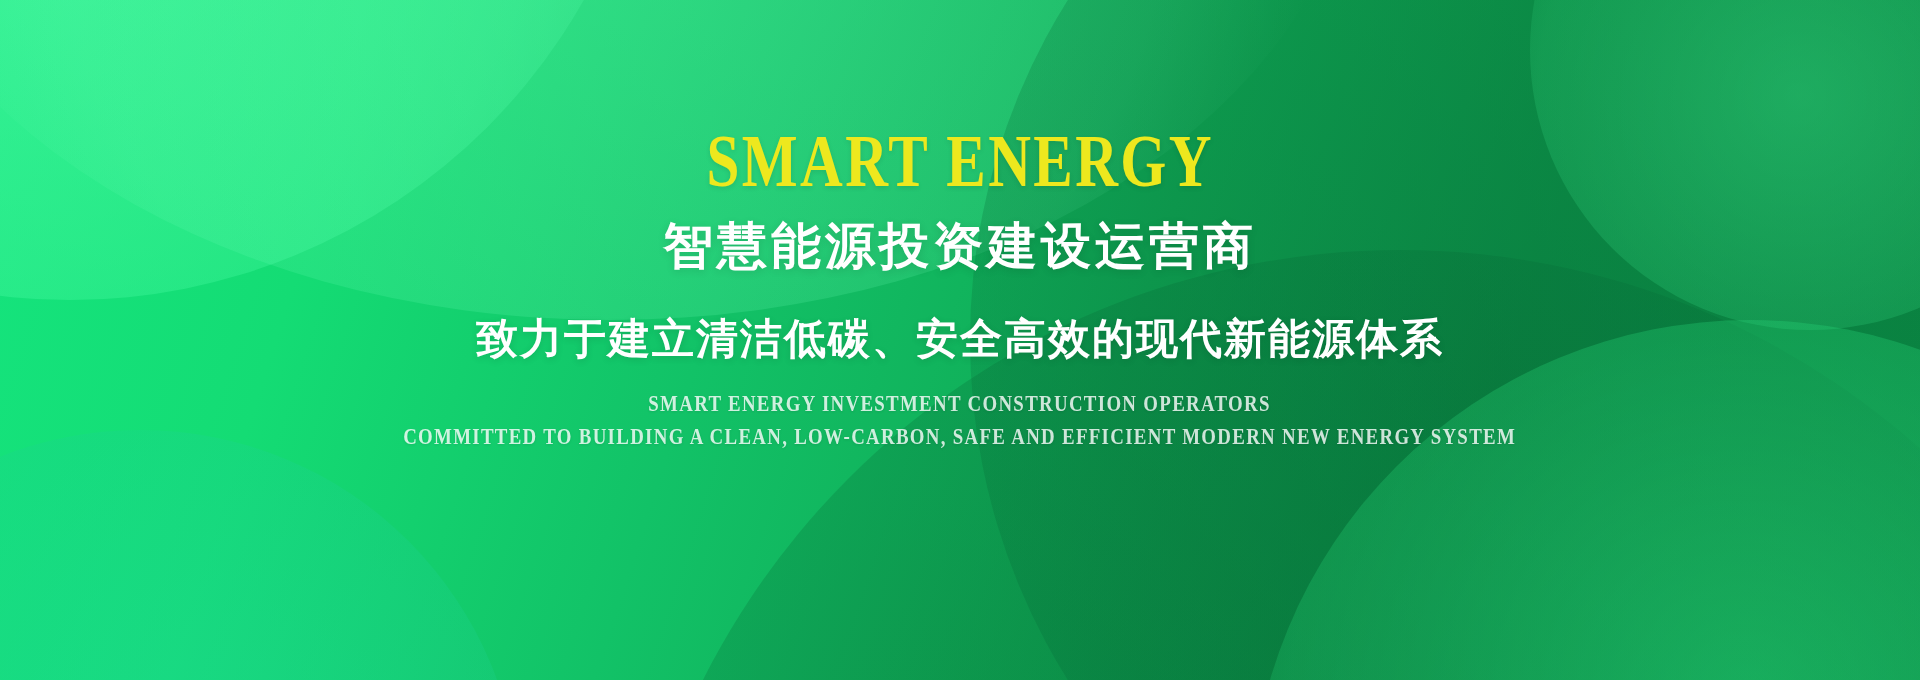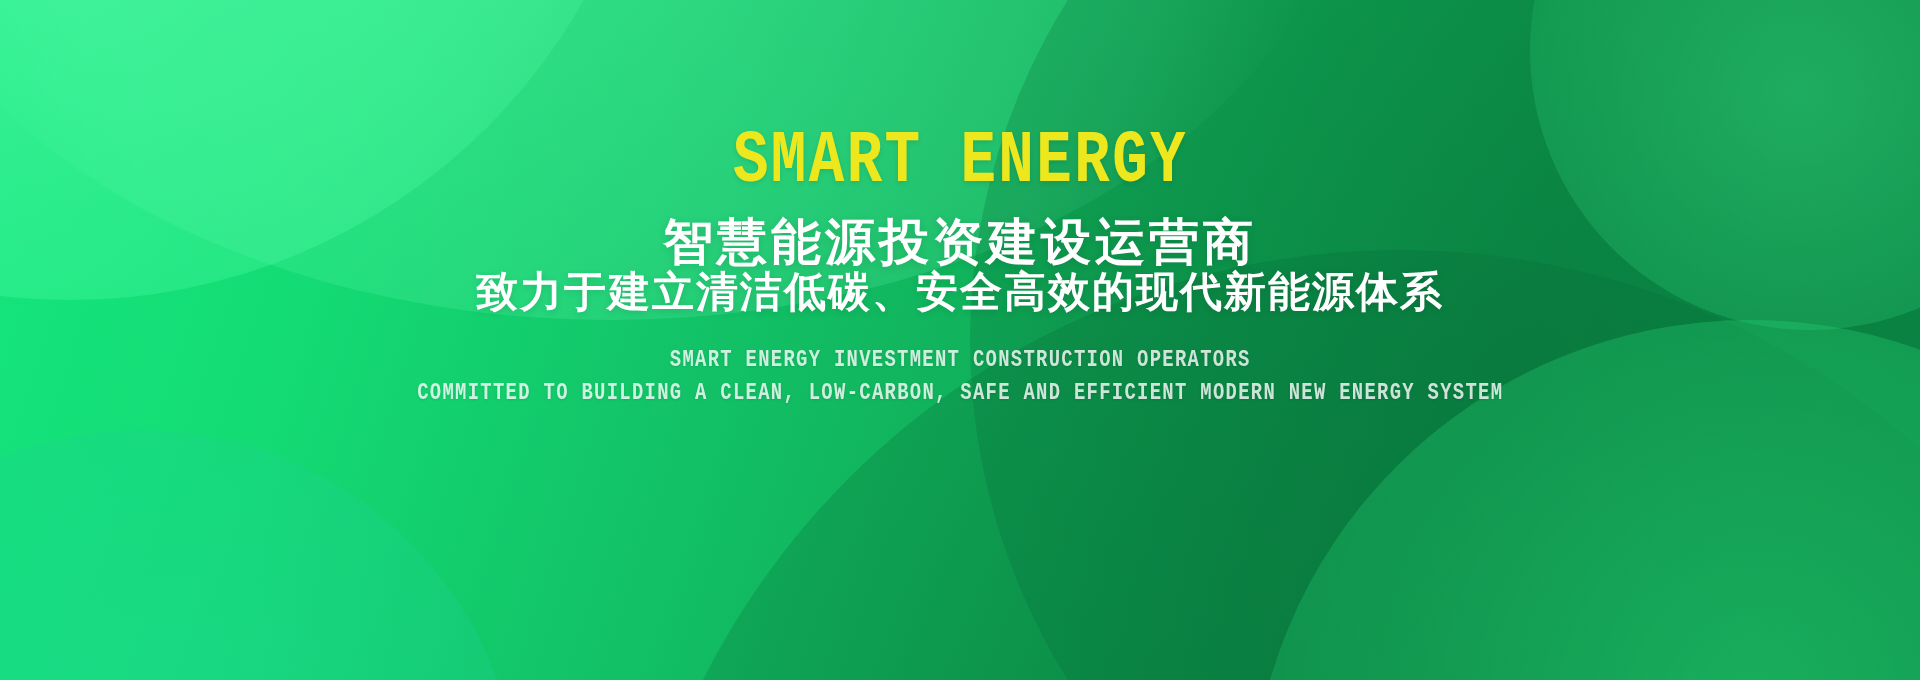--- a/index.html
+++ b/index.html
@@ -5,21 +5,21 @@
   html, body {
     margin: 0;
     padding: 0;
     background: #0d7a3e;
   }
   #banner {
     position: relative;
     width: 1920px;
     height: 680px;
     overflow: hidden;
-    font-family: Liberation Mono, monospace;
+    font-family: Liberation Serif, serif;
     background: linear-gradient(108deg, #15E57E 0%, #14DC74 18%, #12C267 38%, #10A955 58%, #0D9449 76%, #0B8A44 100%);
   }
 
   
   .blob { position: absolute; border-radius: 50%; pointer-events: none; }
 
   
   #blob-upper-left {
     width: 1180px; height: 1180px;
     left: -520px; top: -880px;
@@ -93,20 +93,21 @@
     font-size: 50px;
     line-height: 1.04;
     font-weight: 700;
     color: #ffffff;
     letter-spacing: 4px;
     white-space: nowrap;
     text-shadow: 0 2px 8px rgba(0,0,0,0.12);
   }
 
   #subheadline-cn {
+    margin-top: 44px;
     font-size: 42px;
     line-height: 1.1;
     font-weight: 700;
     color: #ffffff;
     letter-spacing: 2px;
     white-space: nowrap;
     text-shadow: 0 2px 7px rgba(0,0,0,0.12);
   }
 
   .tagline-en {

